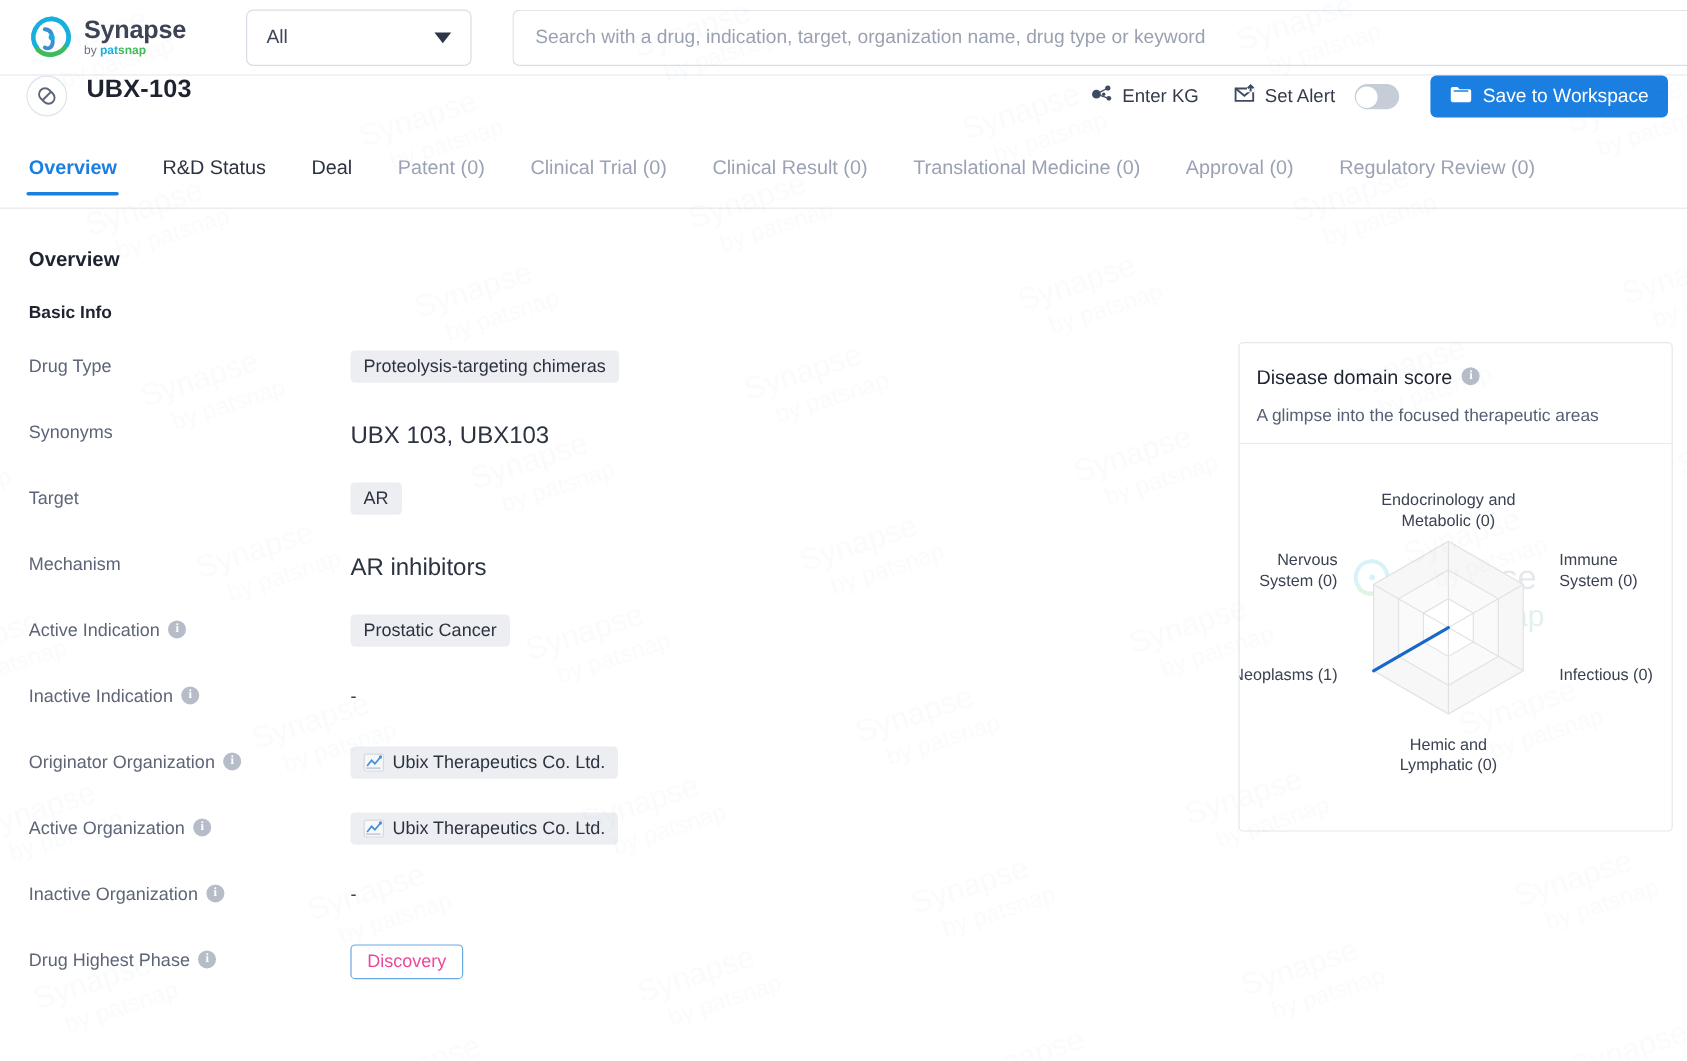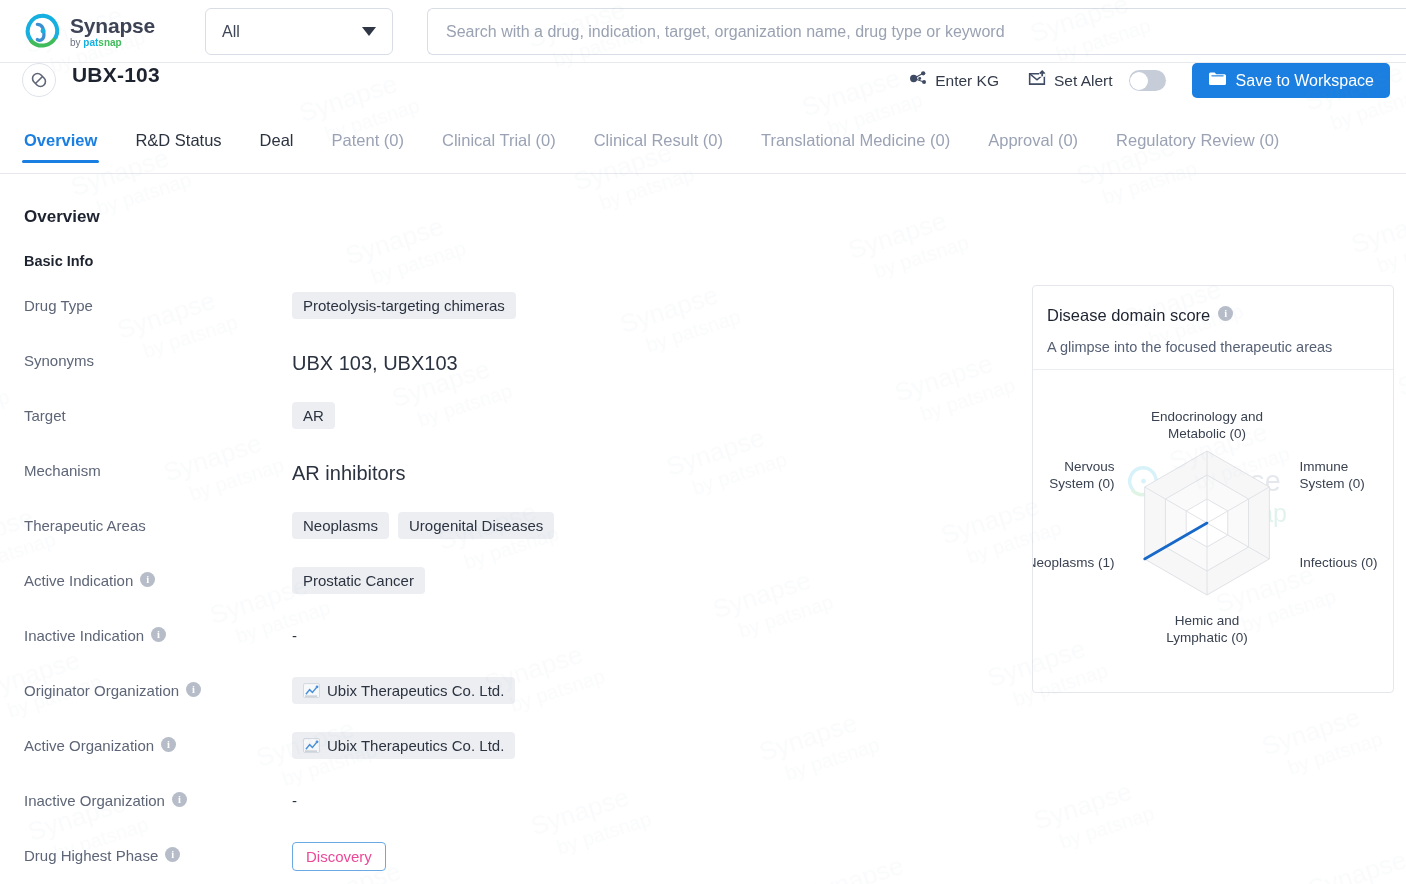--- a/index.html
+++ b/index.html
@@ -326,33 +326,20 @@
               <span>AR</span>
             </span>
           </div>
         </div>
         <div class="row">
           <div class="lbl">
             <span>Mechanism</span>
           </div>
           <div class="val">
             <span class="plain"><span>AR inhibitors</span></span>
-          </div>
-        </div>
-        <div class="row">
-          <div class="lbl">
-            <span>Therapeutic Areas</span>
-          </div>
-          <div class="val">
-            <span class="chip">
-              <span>Neoplasms</span>
-            </span>
-            <span class="chip">
-              <span>Urogenital Diseases</span>
-            </span>
           </div>
         </div>
         <div class="row">
           <div class="lbl">
             <span>Active Indication</span>
             <i class="info-i">i</i>
           </div>
           <div class="val">
             <span class="chip">
               <span>Prostatic Cancer</span>

